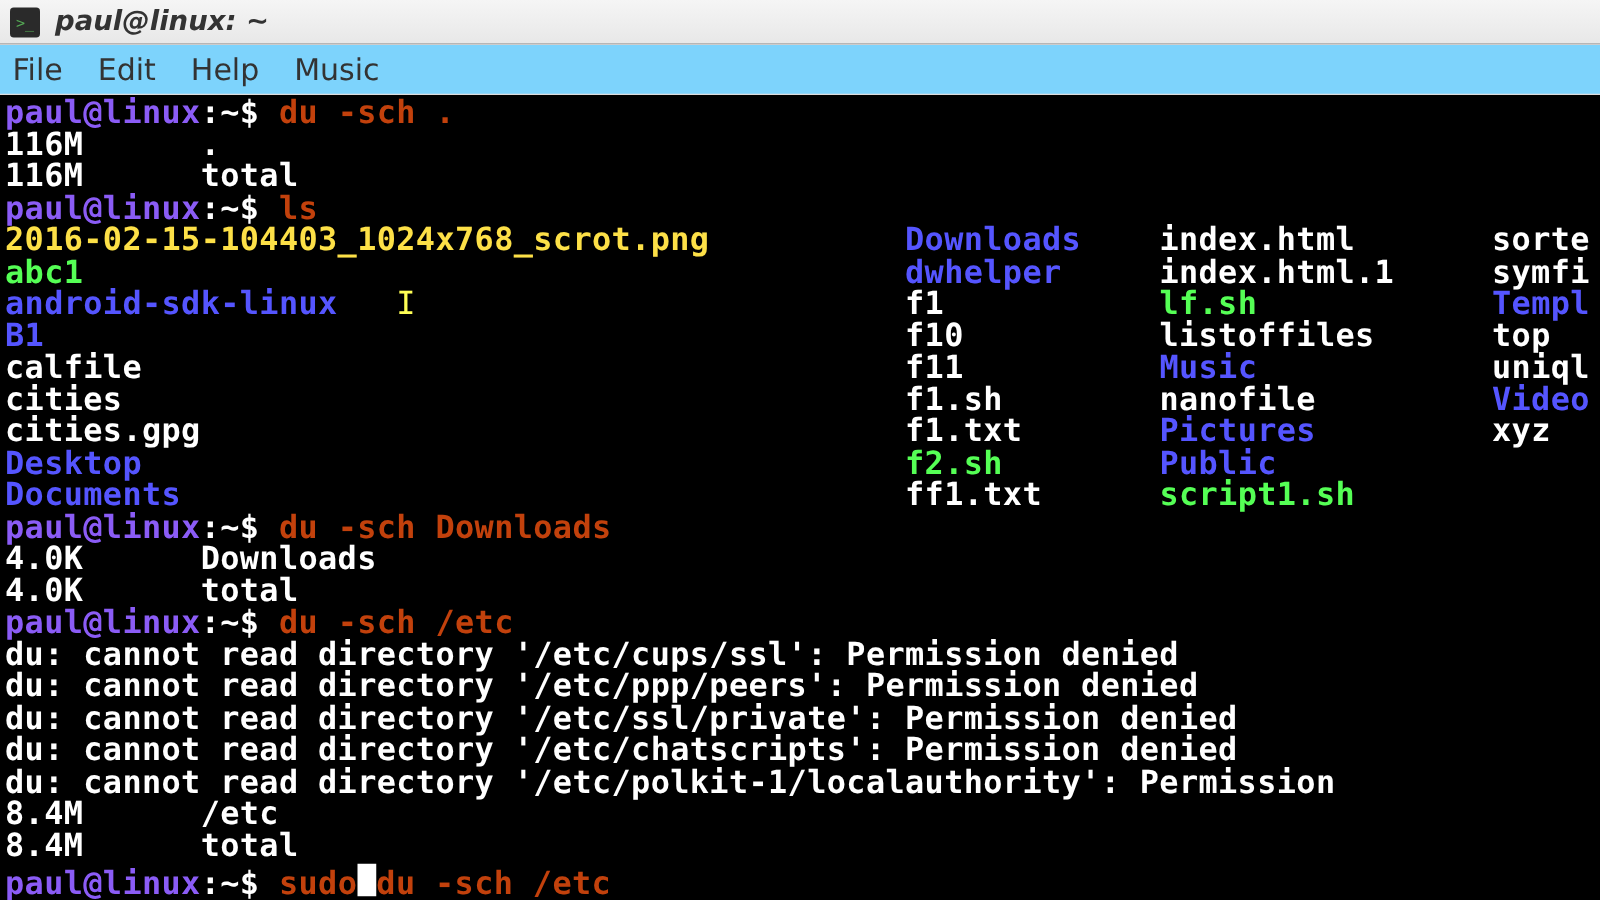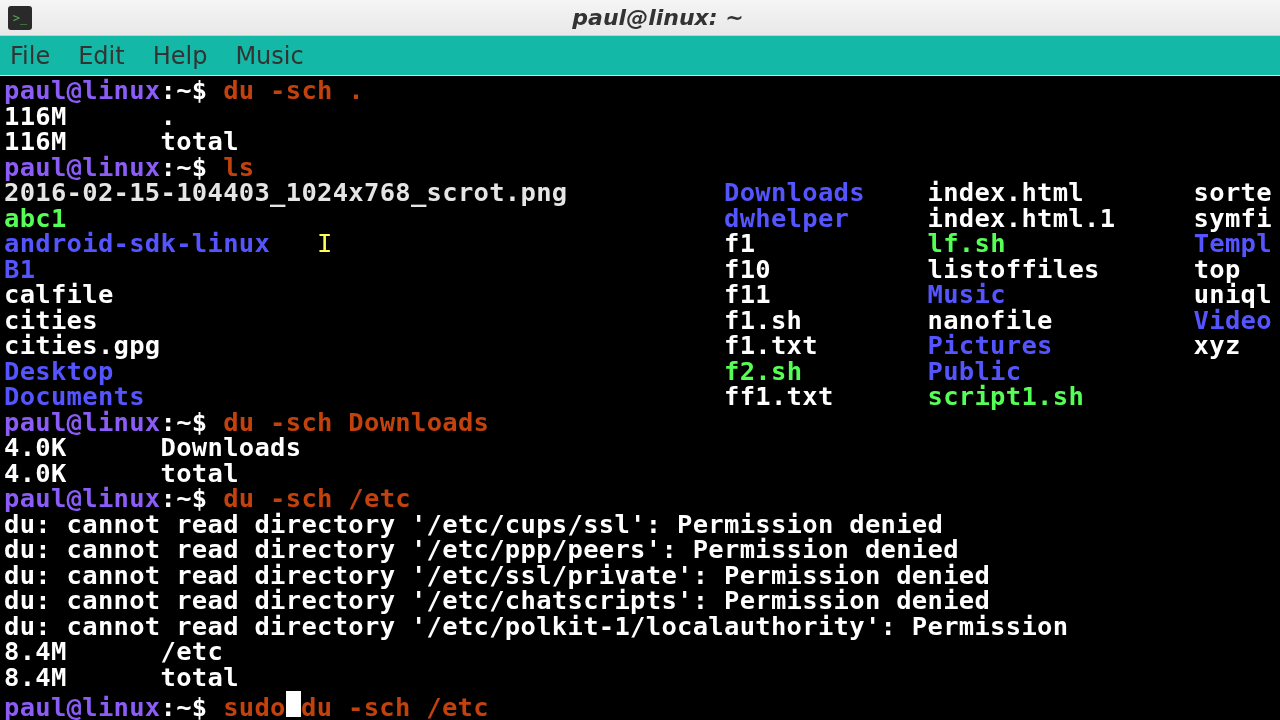--- a/index.html
+++ b/index.html
@@ -25,30 +25,30 @@
     border-radius: 3px;
     margin-right: 12px;
     display: flex;
     align-items: center;
     justify-content: center;
     font-size: 12px;
     color: #5a5;
   }
   .title {
     flex: 1;
-    text-align: center;
+    text-align: left;
     font-family: "DejaVu Sans", sans-serif;
     font-size: 22px;
     font-weight: bold;
     font-style: italic;
     color: #333;
   }
   .menubar {
     height: 40px;
-    background: #14b8a6;
+    background: #7dd3fc;
     display: flex;
     align-items: center;
     padding: 0 10px;
     gap: 28px;
     border-bottom: 1px solid #ddd;
     font-family: "DejaVu Sans", sans-serif;
     font-size: 24px;
     color: #333;
   }
   .menu-item { cursor: pointer; }
@@ -59,21 +59,21 @@
     line-height: 1.0;
     color: #fff;
     white-space: pre;
     letter-spacing: 0.3px;
     font-weight: bold;
   }
   .prompt-user { color: #8b5cf6; }
   .prompt-path { color: #fff; }
   .cmd { color: #c2410c; }
   .c-white { color: #fff; }
-  .c-magenta { color: #e5e5e5; text-align: right; }
+  .c-magenta { color: #fde047; text-align: right; }
   .c-green { color: #55ff55; }
   .c-blue  { color: #5555ff; }
   .cursor {
     display: inline-block;
     width: 0.6em;
     height: 1em;
     background: #fff;
     vertical-align: baseline;
     position: relative;
     top: 0.05em;

